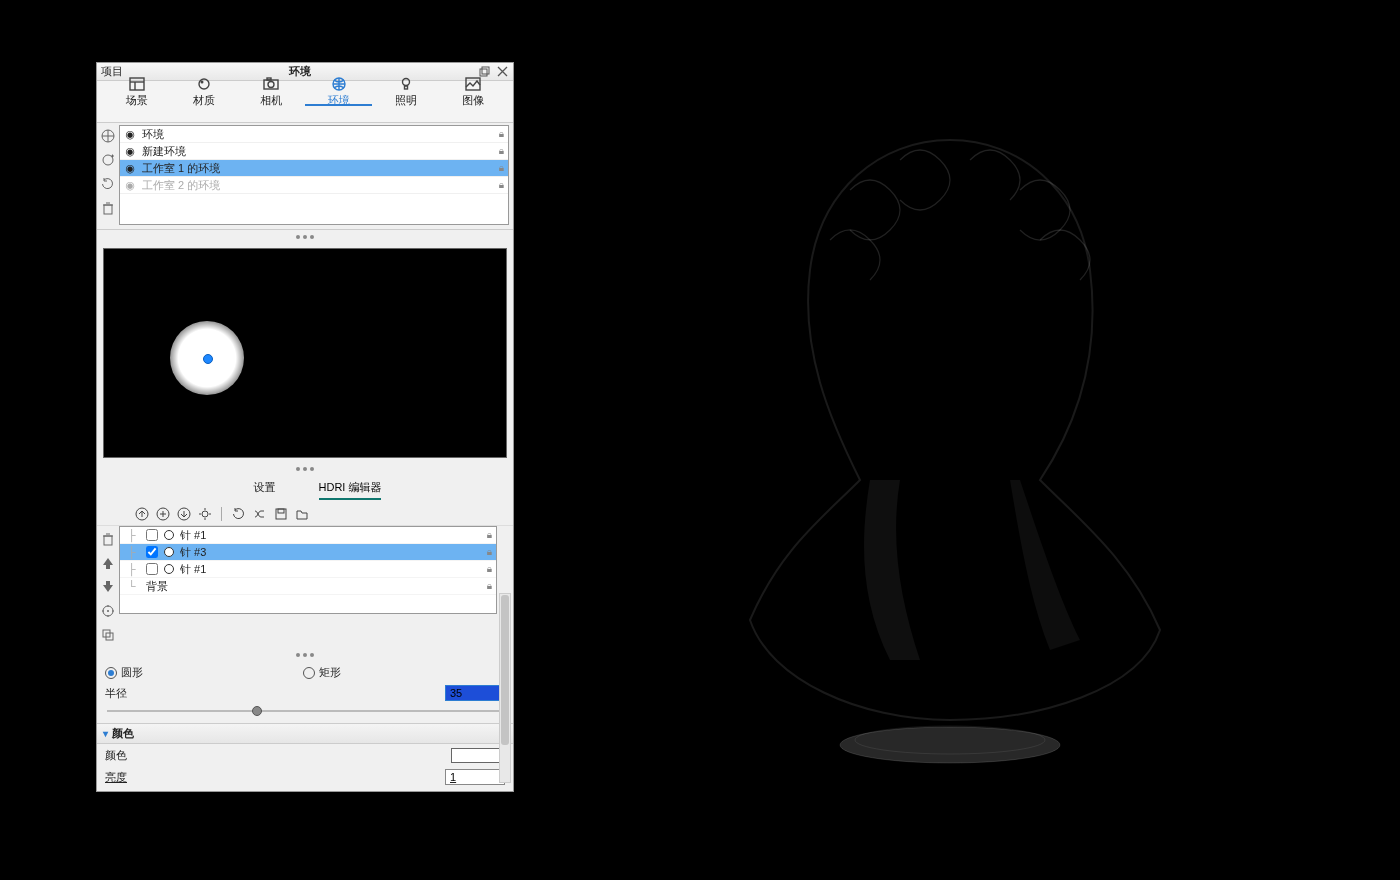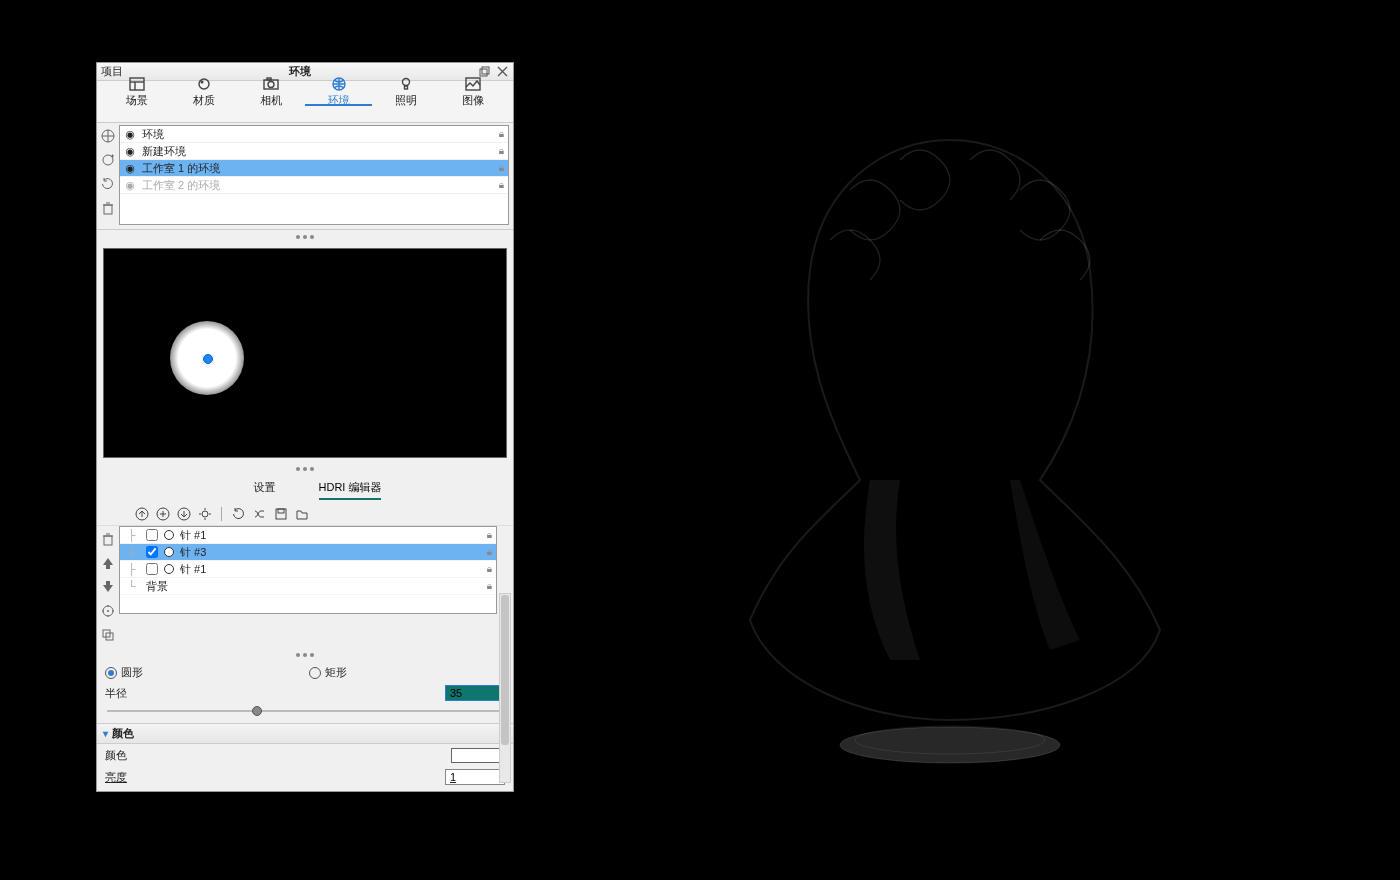--- a/index.html
+++ b/index.html
@@ -164,21 +164,21 @@
     font-size: 11px; border-bottom: 1px solid #f4f4f4;
   }
   .pin-row.selected { background: #6db3f2; }
   .pin-row .tree { width: 16px; display: inline-flex; justify-content: center; color: #aaa; }
   .pin-row input[type=checkbox] { width: 12px; height: 12px; }
   .pin-row .shape { width: 10px; height: 10px; border: 1px solid #333; border-radius: 50%; background: #fff; }
   .pin-row .lock { margin-left: auto; color: #888; font-size: 10px; }
   
   
   .shape-row, .half-row {
-    display: flex; align-items: center; gap: 6px;
+    display: flex; align-items: center; 
     padding: 3px 8px; font-size: 11px;
   }
   .shape-row .opt { display: flex; align-items: center; gap: 4px; }
   .shape-row .opt.right { margin-left: 160px; text-align: center; }
   .radio {
     width: 12px; height: 12px; border: 1px solid #555; border-radius: 50%;
     display: inline-flex; align-items: center; justify-content: center;
   }
   .radio.checked::after { content:""; width:6px; height:6px; border-radius:50%; background:#2d7dd2; }
   .chk {
@@ -188,21 +188,21 @@
   
   
   .param-row {
     display: flex; align-items: flex-end; padding: 2px 8px; font-size: 11px; gap: 9px;
   }
   .param-row .label { flex: 0 0 auto; }
   .param-row .val {
     margin-left: auto;
     width: 60px; height: 16px;
     border: 1px solid #2d7dd2;
-    background: #0f766e;
+    background: #1d4ed8;
     font-size: 11px; text-align: left; padding: 0 4px;
   }
   .slider {
     margin: 2px 10px 6px 10px; height: 12px; position: relative;
   }
   .slider-track {
     position: absolute; left: 0; right: 0; top: 5px; height: 2px; background: #bbb;
   }
   .slider-thumb {
     position: absolute; top: 1px; width: 10px; height: 10px;

